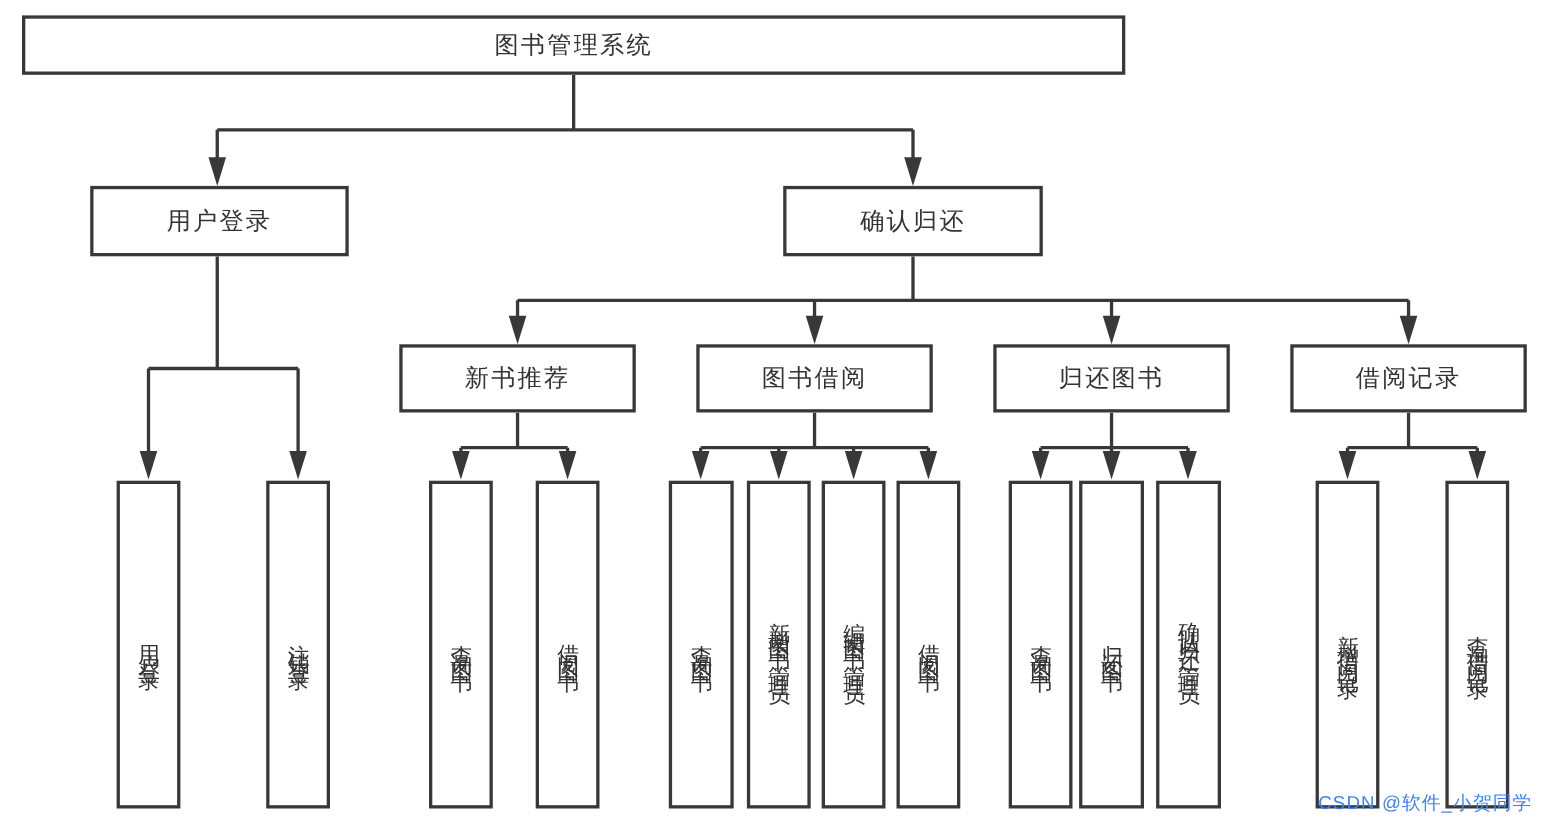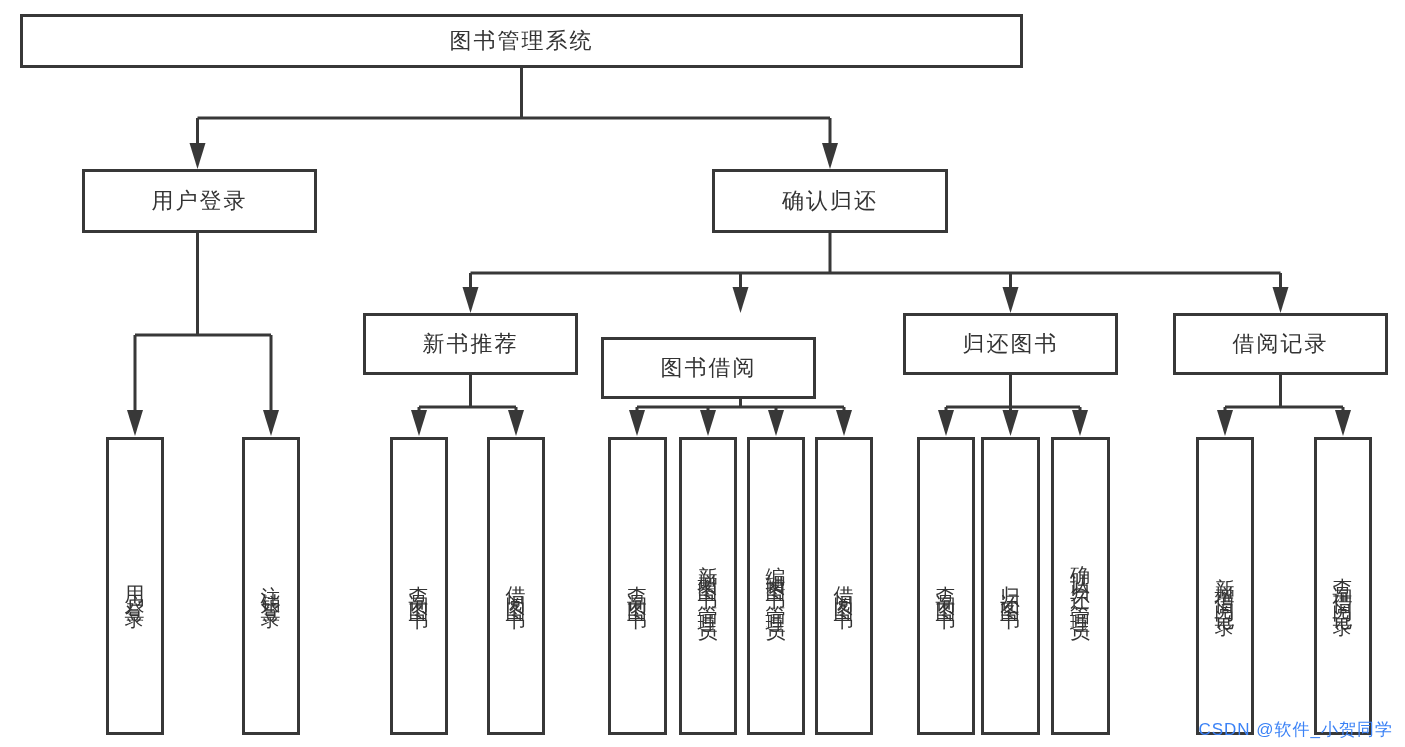--- a/index.html
+++ b/index.html
@@ -77,21 +77,21 @@
   <div class="box hbox" style="left:82px;top:169px;width:235px;height:64px;">
     <span>用户登录</span>
   </div>
   <div class="box hbox" style="left:712px;top:169px;width:236px;height:64px;">
     <span>确认归还</span>
   </div>
 
   <div class="box hbox" style="left:363px;top:313px;width:215px;height:62px;">
     <span>新书推荐</span>
   </div>
-  <div class="box hbox" style="left:601px;top:313px;width:215px;height:62px;margin-top:24px;">
+  <div class="box hbox" style="left:633px;top:313px;width:215px;height:62px;">
     <span>图书借阅</span>
   </div>
   <div class="box hbox" style="left:903px;top:313px;width:215px;height:62px;">
     <span>归还图书</span>
   </div>
   <div class="box hbox" style="left:1173px;top:313px;width:215px;height:62px;">
     <span>借阅记录</span>
   </div>
 
   <div class="box vbox" style="left:106px;top:437px;width:58px;height:298px;">

